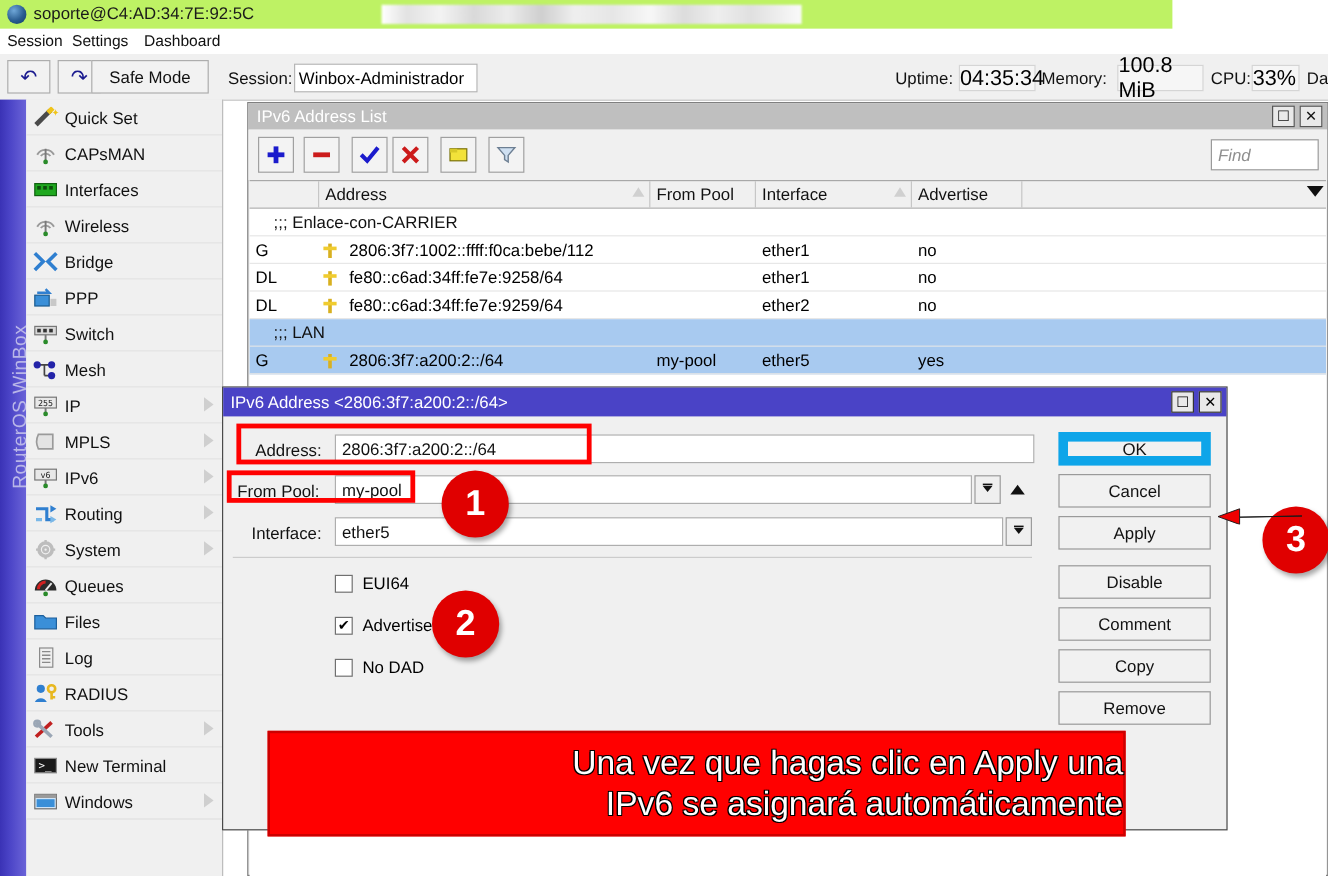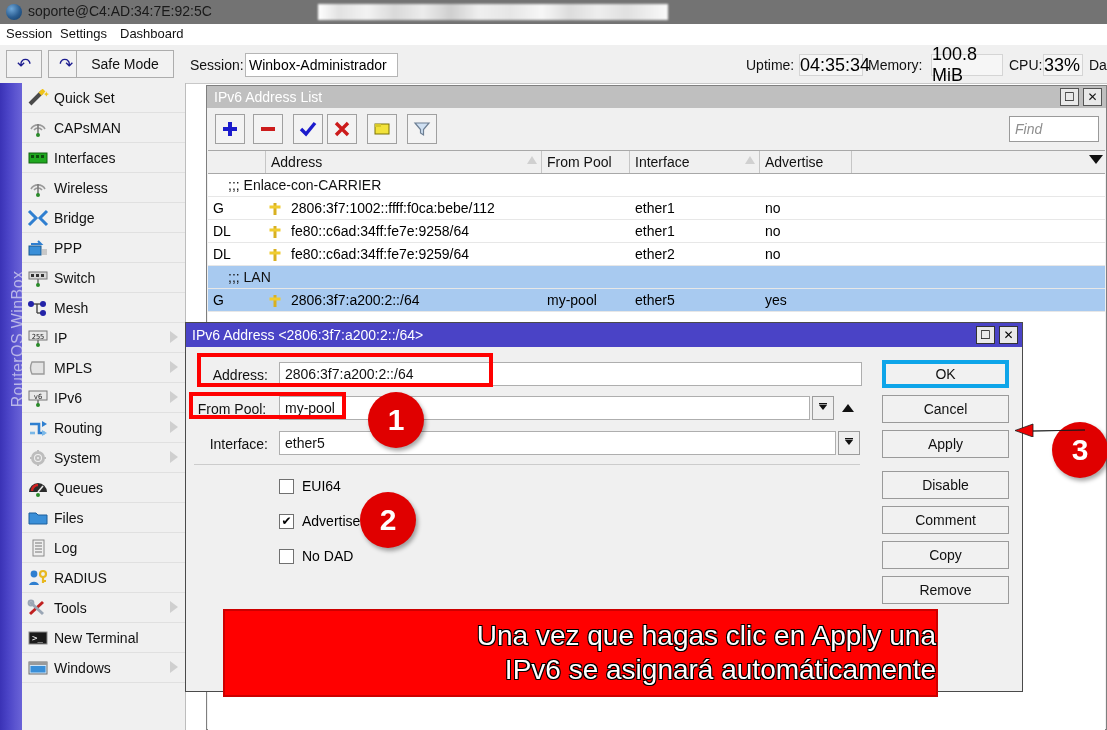--- a/index.html
+++ b/index.html
@@ -5,21 +5,21 @@
   html,body{margin:0;padding:0;}
   body{
     width:1107px;height:730px;overflow:hidden;
     font-family:"Liberation Sans", sans-serif;
     font-size:13px;color:#000;background:#ffffff;
     -webkit-font-smoothing:none;
   }
   #root{position:relative;width:1107px;height:730px;background:#fff;}
 
   
-  .titlebar{position:absolute;left:0;top:0;width:1107px;height:24px;background:#737373;}
+  .titlebar{position:absolute;left:0;top:0;width:977px;height:24px;background:#bef264;}
   .tb-logo{position:absolute;left:6px;top:4px;width:16px;height:16px;border-radius:50%;
     background:radial-gradient(circle at 35% 30%,#6fa7d8 0%,#2a5d91 55%,#123a63 100%);}
   .tb-text{position:absolute;left:28px;top:3px;font-size:14px;color:#1a1a1a;white-space:nowrap;}
   .tb-blur{position:absolute;left:318px;top:4px;width:350px;height:16px;
     background:linear-gradient(90deg,#ffffff 0%,#e2e2e2 6%,#f3f3f3 14%,#d9d9d9 22%,#ececec 30%,
       #cfcfcf 38%,#efefef 46%,#e6e6e6 55%,#f7f7f7 64%,#dcdcdc 72%,#eeeeee 80%,#e0e0e0 88%,#fafafa 100%);
     filter:blur(1px);}
   .tb-text2{position:absolute;left:668px;top:3px;font-size:14px;color:#1a1a1a;white-space:nowrap;}
 
   .menubar{position:absolute;left:0;top:24px;width:1107px;height:20px;background:#ffffff;}
@@ -98,21 +98,21 @@
     display:flex;align-items:center;padding-left:5px;font-size:14px;color:#111;}
   .spin{position:absolute;width:22px;height:24px;border:1px solid #9c9c9c;background:#efefef;
     display:flex;align-items:center;justify-content:center;box-sizing:border-box;font-size:12px;}
   .upbtn{position:absolute;width:18px;height:22px;display:flex;align-items:center;justify-content:center;font-size:14px;}
   .divider{position:absolute;height:1px;background:#cccccc;}
   .cbrow{position:absolute;display:flex;align-items:center;font-size:14px;}
   .cbx{width:15px;height:15px;border:1px solid #707070;background:#fff;margin-right:8px;
     display:flex;align-items:center;justify-content:center;font-size:12px;line-height:1;box-sizing:border-box;}
   .dlgbtn{position:absolute;width:127px;height:28px;border:1px solid #9a9a9a;background:#f1f1f1;
     display:flex;align-items:center;justify-content:center;font-size:14px;color:#111;box-sizing:border-box;}
-  .dlgbtn.primary{border:4px solid #0ea5e9;}
+  .dlgbtn.primary{border:8px solid #0ea5e9;}
   .enabbox{position:absolute;left:196px;top:652px;width:46px;height:24px;border:1px solid #aeaeae;
     background:#f4f4f4;box-sizing:border-box;display:flex;align-items:center;padding-left:4px;font-size:14px;}
 
   
   .hl{position:absolute;border:4px solid #ff0000;box-sizing:border-box;}
   .badge{position:absolute;width:56px;height:56px;border-radius:50%;background:#e00000;
     color:#fff;font-size:30px;font-weight:bold;display:flex;align-items:center;justify-content:center;
     box-shadow:2px 3px 4px rgba(0,0,0,.35);}
   .callout{position:absolute;left:223px;top:609px;width:715px;height:88px;background:#ff0000;
     border:2px solid #cc0000;box-sizing:border-box;display:flex;flex-direction:column;

